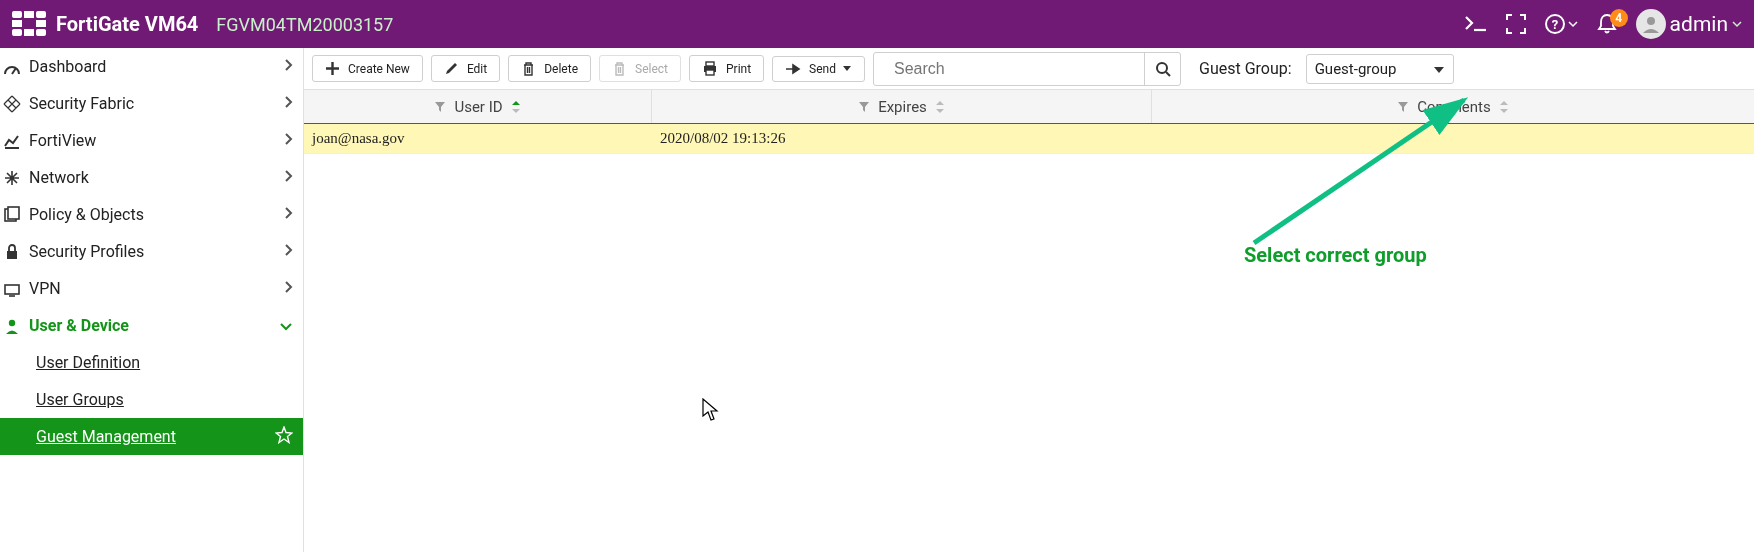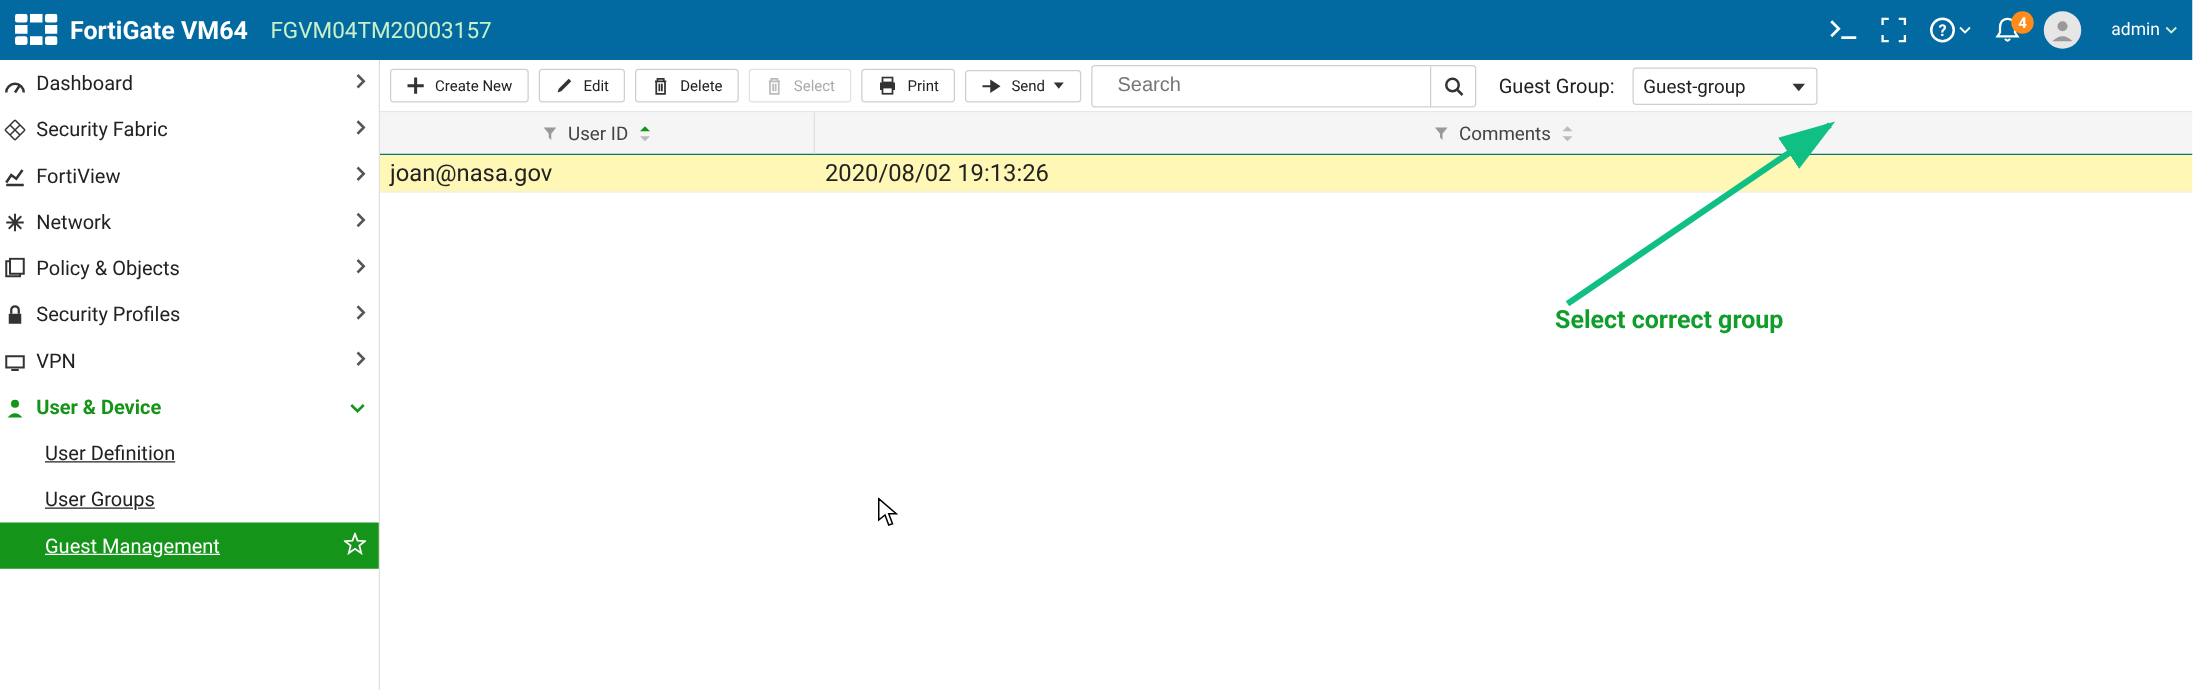--- a/index.html
+++ b/index.html
@@ -1,29 +1,29 @@
 <!DOCTYPE html>
 <html><head>
 <meta charset="utf-8">
 <style>
   * { box-sizing: border-box; margin: 0; padding: 0; }
   body { font-family: -apple-system, BlinkMacSystemFont, "Segoe UI", Roboto, Helvetica, Arial, sans-serif; font-size: 15px; color: #222; width: 1754px; height: 552px; overflow: hidden; background: #fff; position: relative; }
   
-  .topbar { height: 48px; background: #0369a1; color: #fff; display: flex; align-items: center; padding: 0 12px; }
+  .topbar { height: 48px; background: #701a75; color: #fff; display: flex; align-items: center; padding: 0 12px; }
   .topbar .logo { display: flex; align-items: center; }
   .topbar .logo svg { margin-right: 10px; }
   .topbar .brand { font-size: 20px; font-weight: 700; }
   .topbar .serial { margin-left: 18px; font-size: 18px; color: #c8f1c9; }
   .topbar .spacer { flex: 1; }
   .topbar .ticon { margin-left: 18px; display: flex; align-items: center; cursor: pointer; }
   .topbar .bell-wrap { position: relative; }
   .topbar .badge { position: absolute; top: -4px; right: -10px; background: #ff8c1a; color: #fff; font-size: 12px; font-weight: 700; border-radius: 50%; width: 18px; height: 18px; display: flex; align-items: center; justify-content: center; }
   .topbar .avatar { width: 30px; height: 30px; border-radius: 50%; background: #e6e6e6; display: flex; align-items: center; justify-content: center; margin-left: 18px; }
   .topbar .avatar svg { fill: #888; }
-  .topbar .admin { margin-left: 24px; font-size: 14px; }
+  .topbar .admin { margin-left: 4px; font-size: 21px; }
   .topbar .caret-down { margin-left: 4px; }
   
   .layout { display: flex; height: calc(100% - 48px); }
   .sidebar { width: 304px; background: #fff; border-right: 1px solid #e0e0e0; }
   .side-item { display: flex; align-items: center; height: 37px; padding: 0 10px 0 1px; cursor: pointer; font-size: 16px; color: #222; position: relative; }
   .side-item .sicon { width: 22px; display: flex; justify-content: center; margin-right: 6px; }
   .side-item .chev { margin-left: auto; }
   .side-item.level2 { padding-left: 36px; text-decoration: underline; }
   .side-item.active-parent { color: #149418; font-weight: 700; }
   .side-item.active-parent .chev svg path { stroke: #149418; }
@@ -42,21 +42,21 @@
   .gg-select { margin-left: 6px; border: 1px solid #cfcfcf; border-radius: 3px; padding: 5px 8px; display: flex; align-items: center; min-width: 148px; cursor: pointer; }
   .gg-select .gcaret { margin-left: auto; }
   
   .table-head { display: flex; height: 34px; background: #f5f5f5; border-bottom: 1px solid #0f766e; }
   .th { display: flex; align-items: center; justify-content: center; border-right: 1px solid #e0e0e0; font-size: 15px; color: #444; gap: 8px; }
   .th:last-child { border-right: none; }
   .col1 { width: 348px; }
   .col2 { width: 500px; }
   .col3 { flex: 1; }
   .row { display: flex; height: 30px; align-items: center; background: #fff7b5; border-bottom: 1px solid #eee; }
-  .cell { padding: 0 8px; font-size: 19px; }
+  .cell { padding: 0 8px; font-size: 15px; font-family: Liberation Serif, serif; }
   .cell.col1 { text-align: left; }
   .cell.col2 { text-align: left; }
   
   .arrow-wrap { position: absolute; pointer-events: none; }
   .annot-text { color: #0f9d2c; font-weight: 700; font-size: 20px; text-shadow: 0 0 2px rgba(255,255,255,0.8); }
 </style>
 </head>
 <body>
 
 <div class="topbar">
@@ -305,20 +305,30 @@
       <div class="th col1">
         <svg width="12" height="12" viewBox="0 0 12 12">
             <path d="M1 1 H11 L7 6 V11 L5 9 V6 Z" fill="#999"></path>
           </svg>
         <span>User ID</span>
         <svg width="10" height="14" viewBox="0 0 10 14">
             <path d="M5 1 L9 5 L1 5 Z" fill="#149418"></path>
             <path d="M5 13 L1 9 L9 9 Z" fill="#bbb"></path>
           </svg>
       </div>
+      <div class="th col2">
+        <svg width="12" height="12" viewBox="0 0 12 12">
+            <path d="M1 1 H11 L7 6 V11 L5 9 V6 Z" fill="#999"></path>
+          </svg>
+        <span>Expires</span>
+        <svg width="10" height="14" viewBox="0 0 10 14">
+            <path d="M5 1 L9 5 L1 5 Z" fill="#bbb"></path>
+            <path d="M5 13 L1 9 L9 9 Z" fill="#bbb"></path>
+          </svg>
+      </div>
       <div class="th col3">
         <svg width="12" height="12" viewBox="0 0 12 12">
             <path d="M1 1 H11 L7 6 V11 L5 9 V6 Z" fill="#999"></path>
           </svg>
         <span>Comments</span>
         <svg width="10" height="14" viewBox="0 0 10 14">
             <path d="M5 1 L9 5 L1 5 Z" fill="#bbb"></path>
             <path d="M5 13 L1 9 L9 9 Z" fill="#bbb"></path>
           </svg>
       </div>

